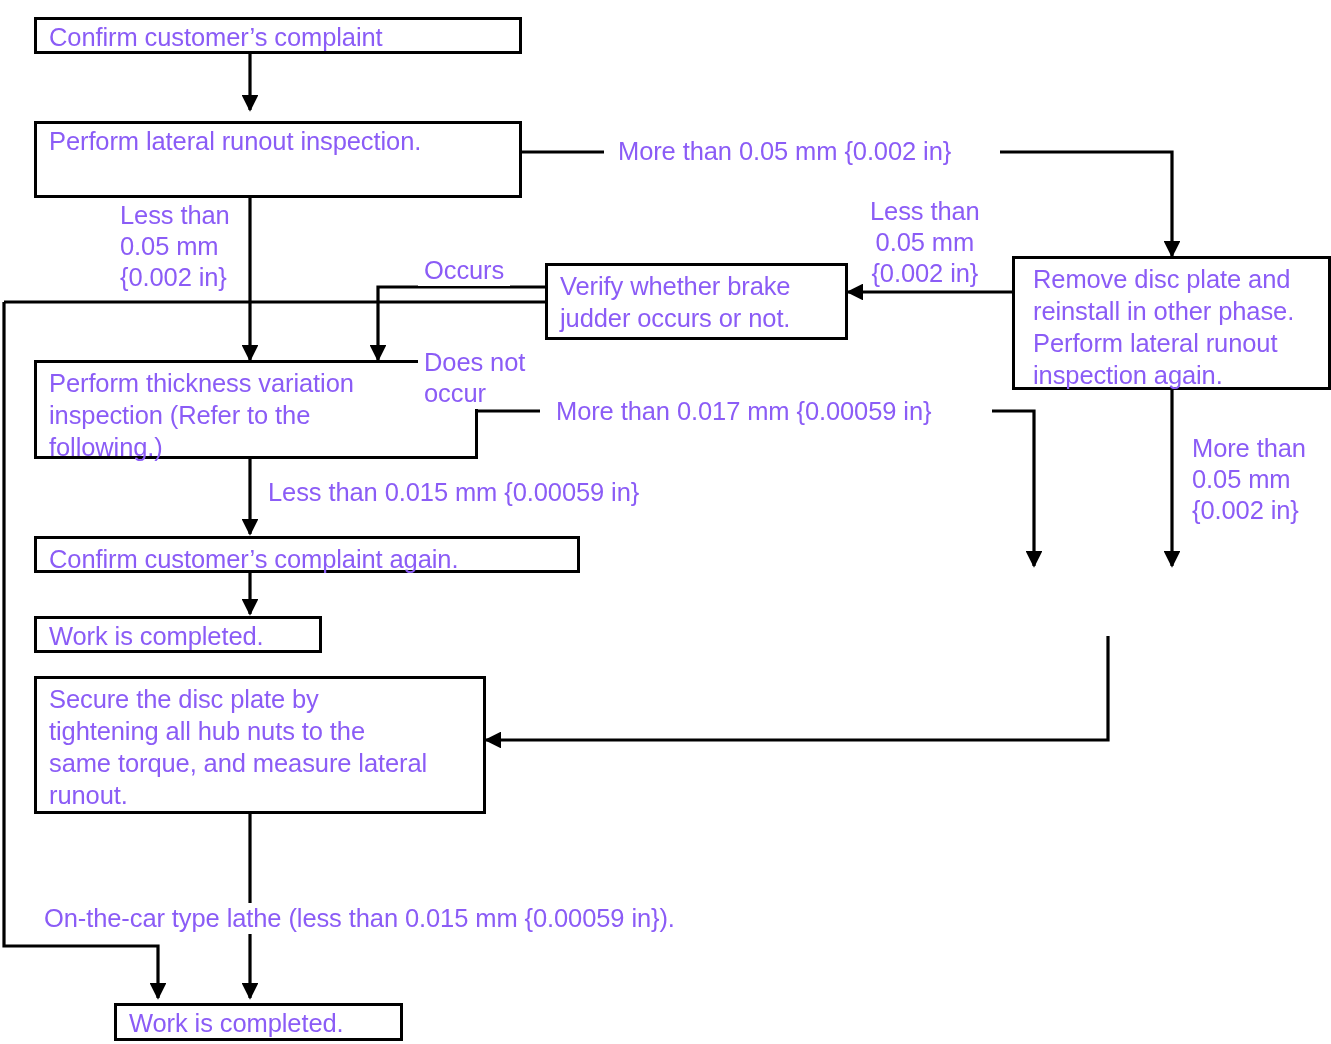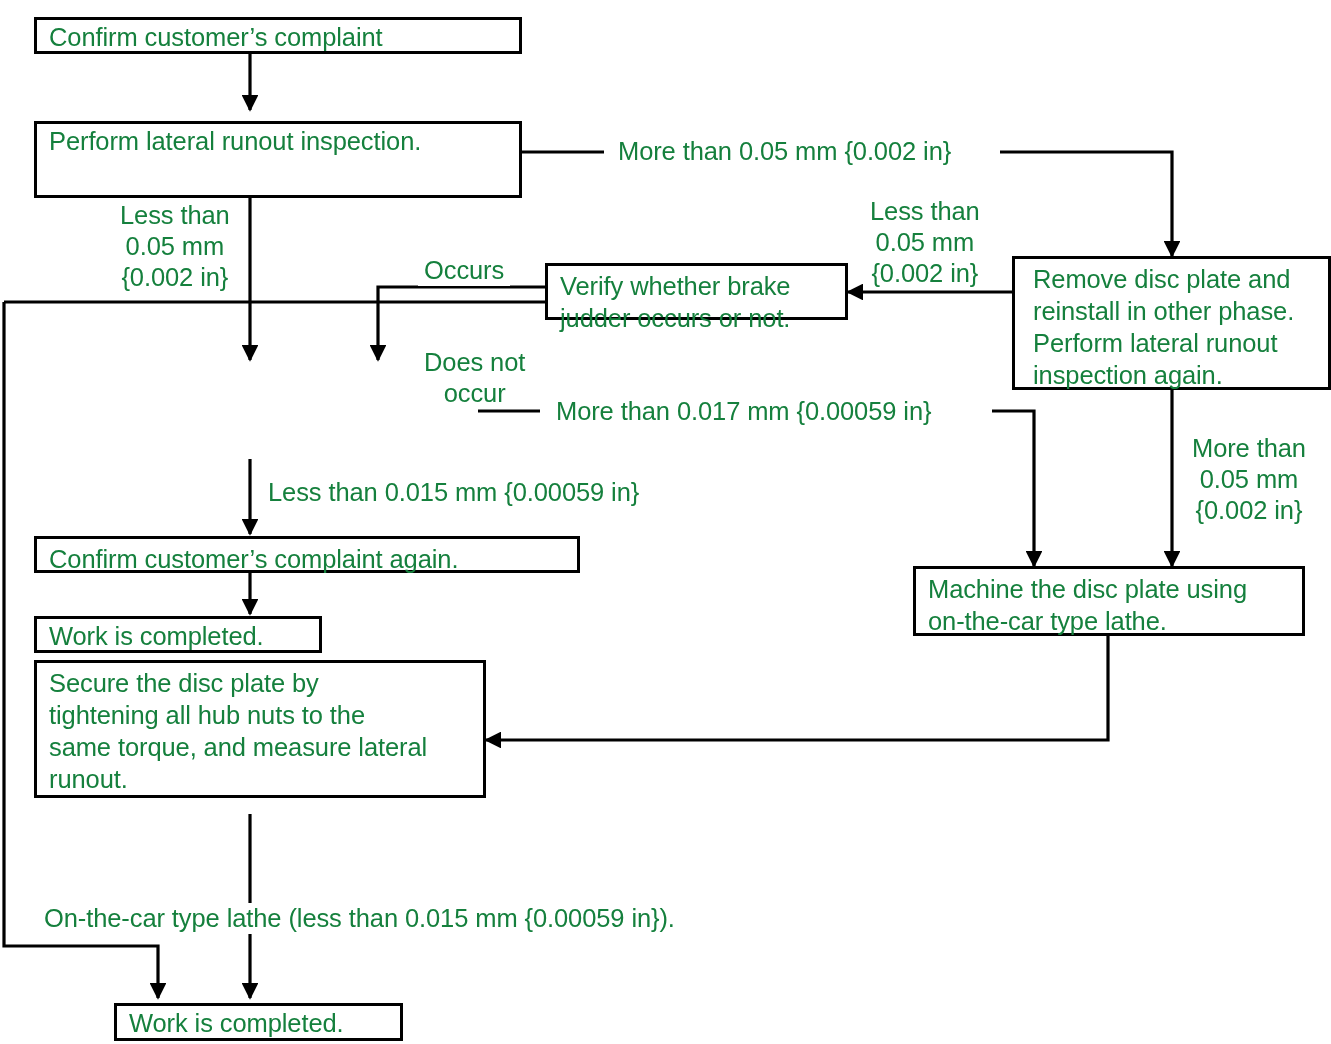--- a/index.html
+++ b/index.html
@@ -6,21 +6,21 @@
     margin: 0;
     padding: 0;
     background: #ffffff;
   }
   #canvas {
     position: relative;
     width: 1331px;
     height: 1044px;
     background: #ffffff;
     font-family: "Liberation Sans", sans-serif;
-    color: #15803d;
+    color: #8b5cf6;
     overflow: hidden;
     border-radius: 6px;
   }
   svg.wires {
     position: absolute;
     left: 0; top: 0;
     width: 1331px;
     height: 1044px;
     pointer-events: none;
   }
@@ -35,21 +35,20 @@
     white-space: pre-line;
     letter-spacing: -0.1px;
   }
   .label {
     position: absolute;
     font-size: 25.5px;
     line-height: 1.22;
     background: #ffffff;
     white-space: pre-line;
     letter-spacing: -0.1px;
-    text-align: center;
   }
   .label.ctr { text-align: center; }
 </style>
 </head>
 <body>
 
 <div id="canvas">
 
   <svg class="wires" viewBox="0 0 1331 1044" xmlns="http://www.w3.org/2000/svg">
     <defs>
@@ -91,35 +90,36 @@
 
   <div class="node" style="left:34px; top:17px; width:488px; height:37px; padding-top:1px;">Confirm customer’s complaint</div>
 
   <div class="node" style="left:34px; top:121px; width:488px; height:77px; padding-top:1px;">Perform lateral runout inspection.</div>
 
   <div class="node" style="left:1012px; top:256px; width:319px; height:134px;padding-left:18px;">Remove disc plate and
 reinstall in other phase.
 Perform lateral runout
 inspection again.</div>
 
-  <div class="node" style="left:545px; top:263px; width:303px; height:57px;">Verify whether brake
+  <div class="node" style="left:545px; top:263px; width:303px; height:77px;">Verify whether brake
 judder occurs or not.</div>
 
+  <div class="node" style="left:34px; top:360px; width:444px; height:99px;">Perform thickness variation
+inspection (Refer to the
+following.)</div>
 
   <div class="node" style="left:34px; top:536px; width:546px; height:37px; padding-top:4px;">Confirm customer’s complaint again.</div>
 
   <div class="node" style="left:34px; top:616px; width:288px; height:37px; padding-top:1px;">Work is completed.</div>
 
-  <div class="node" style="left:34px; top:660px; width:452px; height:138px;">Secure the disc plate by
+  <div class="node" style="left:34px; top:676px; width:452px; height:138px;">Secure the disc plate by
 tightening all hub nuts to the
 same torque, and measure lateral
 runout.</div>
 
-  <div class="node" style="left:913px; top:566px; width:392px; height:70px;">Machine the disc plate using
-on-the-car type lathe.</div>
 
   <div class="node" style="left:114px; top:1003px; width:289px; height:38px; padding-top:1px;">Work is completed.</div>
 
   <div class="label" style="left:610px; top:136px; padding:0 8px;">More than 0.05 mm {0.002 in}</div>
 
   <div class="label" style="left:116px; top:200px; padding:0 4px;">Less than
 0.05 mm
 {0.002 in}</div>
 
   <div class="label ctr" style="left:866px; top:196px; padding:0 4px;">Less than

